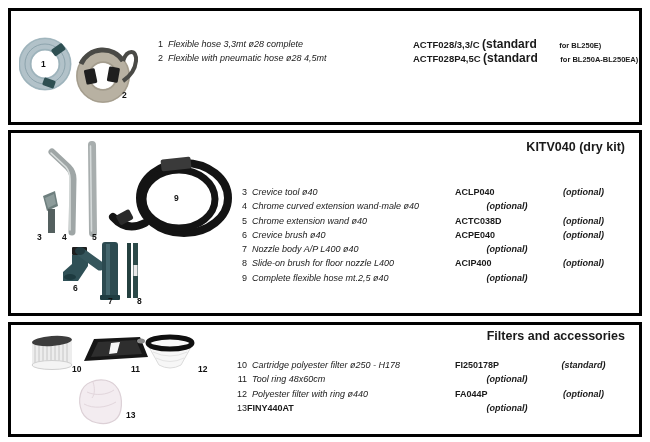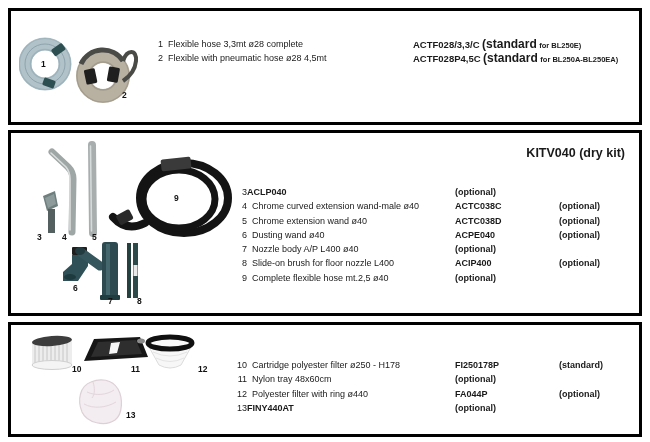--- a/index.html
+++ b/index.html
@@ -15,38 +15,38 @@
   }
   #box-hoses{top:8px;height:111px;}
   #box-kit{top:130px;height:180px;}
   #box-filters{top:322px;height:109px;}
 
   .section-header{
     position:absolute;right:14px;
     font-weight:bold;font-size:12.5px;letter-spacing:0px;
     white-space:nowrap;
   }
-  #box-kit .section-header{top:13px;}
+  #box-kit .section-header{top:7px;}
   #box-filters .section-header{top:4px;}
 
   .list{position:absolute;}
   #box-hoses .list{left:140px;top:27px;}
   #box-kit .list{left:222px;top:52px;}
   #box-filters .list{left:222px;top:33px;}
 
   .row{display:grid;white-space:nowrap;}
   .row-top{grid-template-columns:12px 250px auto;line-height:13px;font-size:9px;}
   .row-kit{grid-template-columns:14px 208px 104px 49px;line-height:14.3px;font-size:9px;}
   .num{text-align:right;}
-  .desc{padding-left:5px;}
+  .desc{padding-left:5px;font-style:italic;}
   .code{font-weight:bold;}
-  .status{font-weight:bold;text-align:left;}
+  .status{font-weight:bold;text-align:center;font-style:italic;}
   .codeblk .code{font-size:9.5px;margin-top:24px;}
   .note{font-weight:bold;font-size:12px;}
-  .note-for{font-weight:bold;font-size:7.5px;}
+  .note-for{font-weight:bold;font-size:7.5px;margin-left:20px;}
 
   .figure{position:absolute;}
   #box-hoses .figure{left:8px;top:8px;}
   #box-kit .figure{left:10px;top:5px;}
   #box-filters .figure{left:10px;top:5px;}
 
   .lbl{
     font-family:"Liberation Sans",sans-serif;
     font-weight:bold;font-size:8.5px;fill:#111;
   }
@@ -149,38 +149,38 @@
     <text class="lbl" x="41" y="102">4</text>
     <text class="lbl" x="71" y="102">5</text>
     <text class="lbl" x="52" y="153">6</text>
     <text class="lbl" x="87" y="166">7</text>
     <text class="lbl" x="116" y="166">8</text>
   </svg>
 
   <div class="list">
     <div class="row row-kit">
       <span class="num">3</span>
+      <span class="desc">Crevice tool ø40</span>
       <span class="code">ACLP040</span>
       <span class="status">(optional)</span>
     </div>
     <div class="row row-kit">
       <span class="num">4</span>
       <span class="desc">Chrome curved extension wand-male ø40</span>
-      <span class="code">ACTC038C</span>
       <span class="status">(optional)</span>
     </div>
     <div class="row row-kit">
       <span class="num">5</span>
       <span class="desc">Chrome extension wand ø40</span>
       <span class="code">ACTC038D</span>
       <span class="status">(optional)</span>
     </div>
     <div class="row row-kit">
       <span class="num">6</span>
-      <span class="desc">Dusting wand ø40</span>
+      <span class="desc">Crevice brush ø40</span>
       <span class="code">ACPE040</span>
       <span class="status">(optional)</span>
     </div>
     <div class="row row-kit">
       <span class="num">7</span>
       <span class="desc">Nozzle body A/P L400 ø40</span>
       <span class="status">(optional)</span>
     </div>
     <div class="row row-kit">
       <span class="num">8</span>
@@ -191,20 +191,21 @@
     <div class="row row-kit">
       <span class="num">9</span>
       <span class="desc">Complete flexible hose mt.2,5 ø40</span>
       <span class="status">(optional)</span>
     </div>
   </div>
 </div>
 
 <div class="box" id="box-filters">
 
+  <div class="section-header">Filters and accessories</div>
 
   <svg class="figure" width="215" height="100" viewBox="0 0 215 100">
 
     <g>
       <rect x="11" y="11" width="40" height="24" fill="#ededed"></rect>
       <g stroke="#c6c6c6" stroke-width="1">
         <line x1="14" y1="11" x2="14" y2="35"></line>
           <line x1="18" y1="11" x2="18" y2="35"></line>
         <line x1="22" y1="11" x2="22" y2="35"></line>
           <line x1="26" y1="11" x2="26" y2="35"></line>
@@ -247,21 +248,21 @@
 
   <div class="list">
     <div class="row row-kit">
       <span class="num">10</span>
       <span class="desc">Cartridge polyester filter ø250 - H178</span>
       <span class="code">FI250178P</span>
       <span class="status">(standard)</span>
     </div>
     <div class="row row-kit">
       <span class="num">11</span>
-      <span class="desc">Nylon tray 48x60cm</span>
+      <span class="desc">Tool ring 48x60cm</span>
       <span class="status">(optional)</span>
     </div>
     <div class="row row-kit">
       <span class="num">12</span>
       <span class="desc">Polyester filter with ring ø440</span>
       <span class="code">FA044P</span>
       <span class="status">(optional)</span>
     </div>
     <div class="row row-kit">
       <span class="num">13</span>

